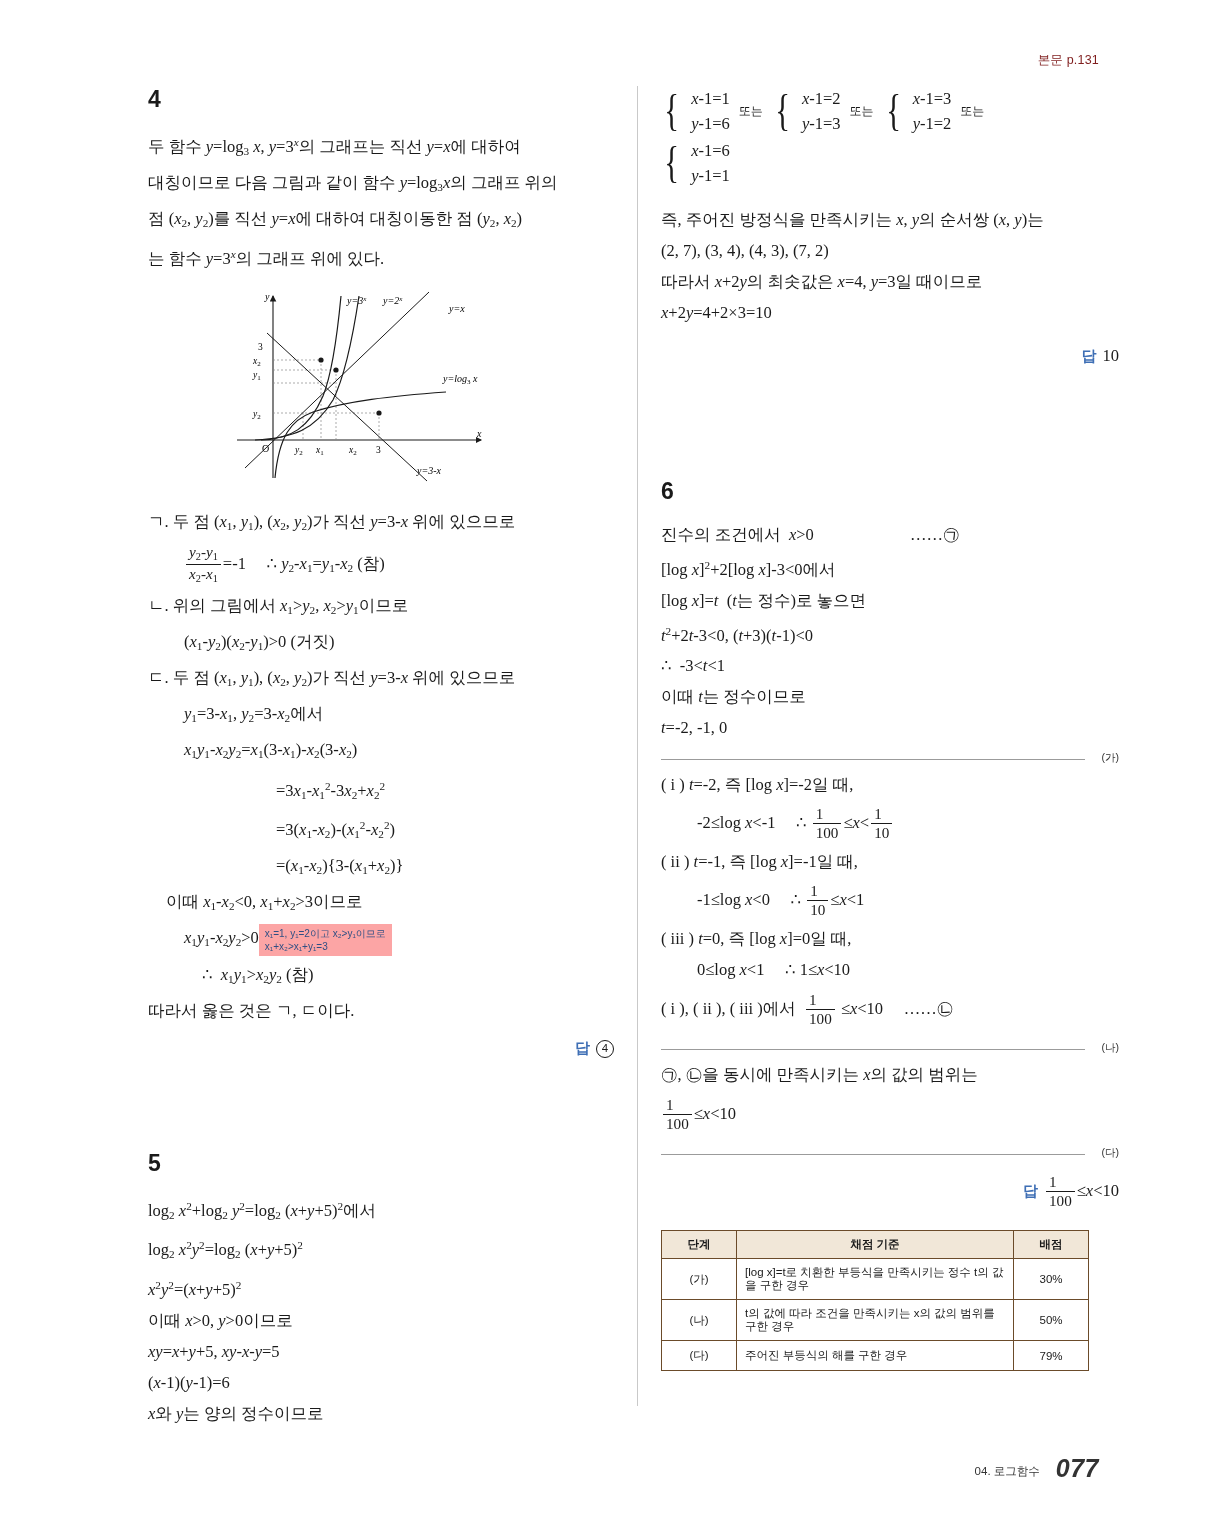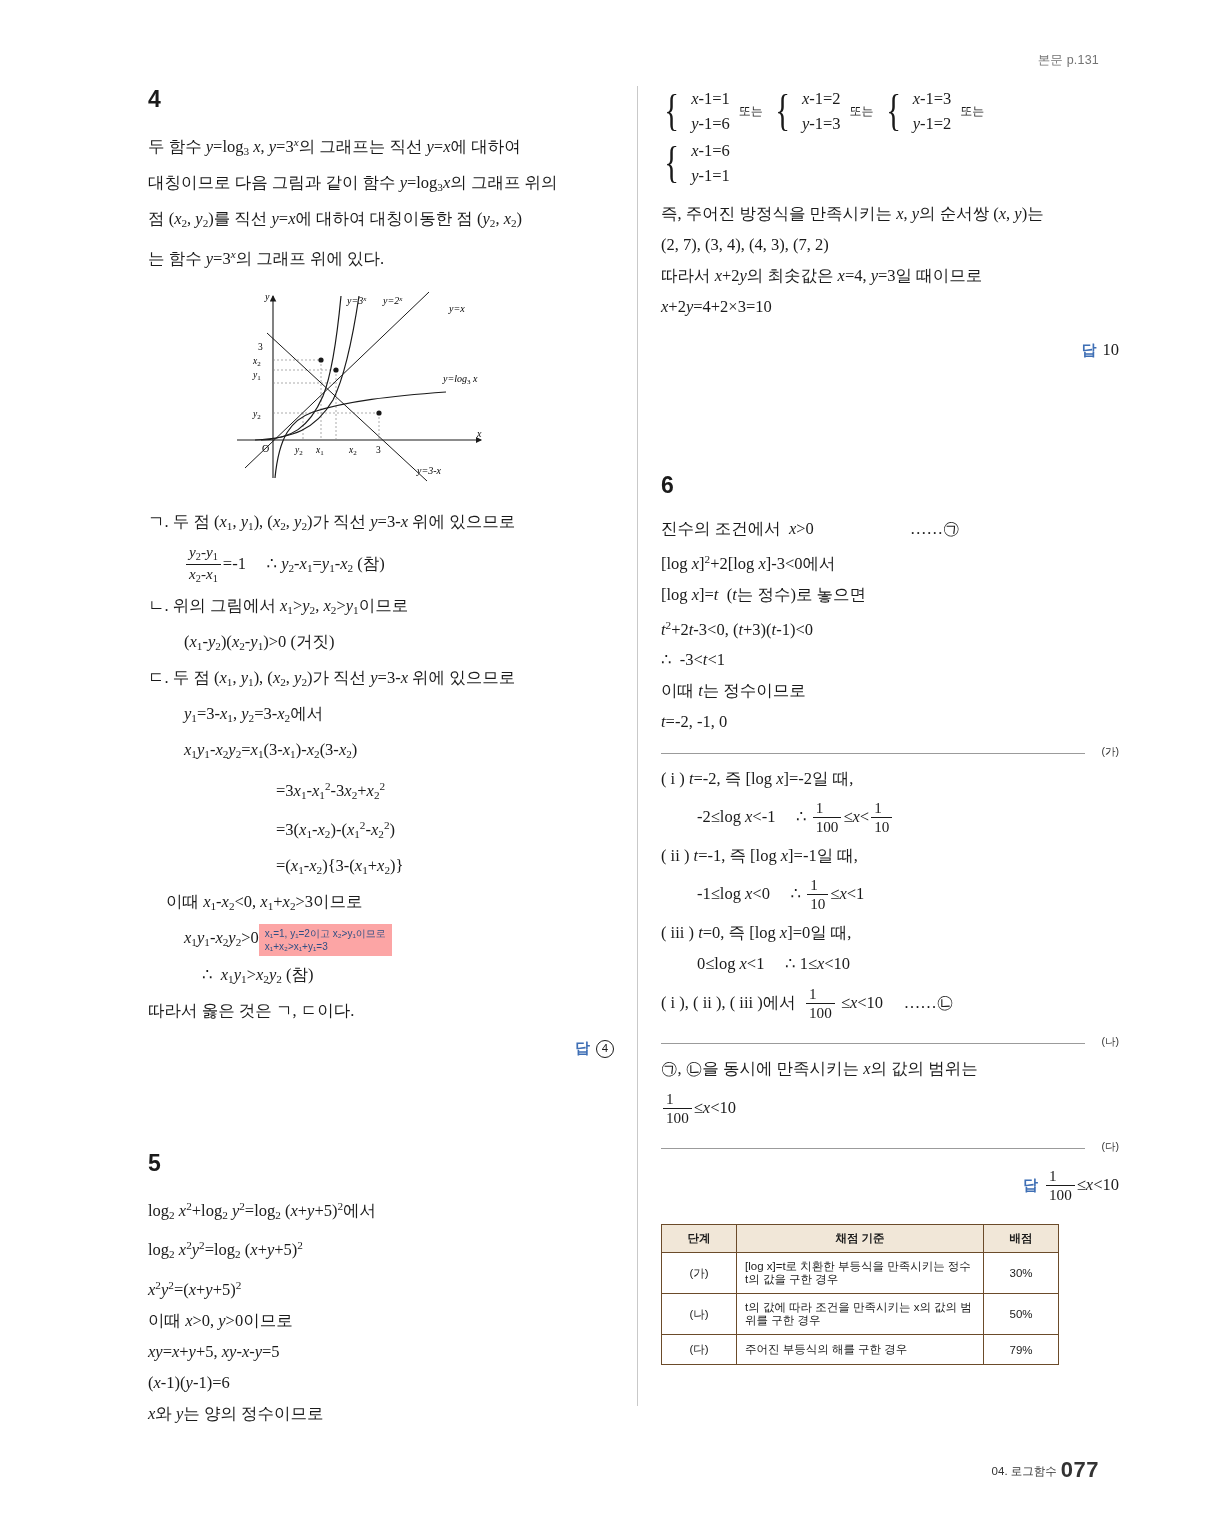--- a/index.html
+++ b/index.html
@@ -19,21 +19,21 @@
     position: absolute;
     inset: 0;
   }
   
   .header-ref {
     position: absolute;
     top: 52px;
     right: 112px;
     font-family: "Liberation Sans", sans-serif;
     font-size: 12.5px;
-    color: #737373;
+    color: #7f1d1d;
     letter-spacing: .2px;
   }
   
   .divider {
     position: absolute;
     left: 637px;
     top: 86px;
     width: 1px;
     height: 1320px;
     background: #c9c9c9;
@@ -170,21 +170,21 @@
     position: absolute;
     right: 0; top: 0;
     font-family: "Liberation Sans", sans-serif;
     font-size: 10.5px;
     color: #333;
   }
 
   
   table.rubric {
     border-collapse: collapse;
-    width: 398px;
+    width: 428px;
     margin-top: 16px;
     font-family: "Liberation Sans", sans-serif;
     font-size: 11.5px;
     color: #1a1a1a;
   }
   table.rubric th, table.rubric td {
     border: 1px solid #6b4b2a;
     padding: 7px 8px;
     vertical-align: middle;
   }
@@ -201,25 +201,26 @@
   
   .footer {
     position: absolute;
     right: 112px;
     bottom: 52px;
     font-family: "Liberation Sans", sans-serif;
     font-size: 11.5px;
     color: #333;
   }
   .footer .pg {
-    font-size: 22px;
+    font-size: 25px;
     font-weight: bold;
-    margin-left: 4px;
+    margin-left: 16px;
     vertical-align: -2px;
     letter-spacing: .5px;
+    font-style: italic;
   }
   .spacer-5 { height: 92px; }
 </style>
 </head>
 <body>
 
 <div class="page">
 
   <div class="header-ref">본문 p.131</div>
   <div class="divider"></div>
@@ -336,21 +337,21 @@
         <span class="ttxt">또는</span>
         <span class="brace">{</span>
         <span class="sys-eqs"><i class="v">x</i>-1=3<br><i class="v">y</i>-1=2</span>
         <span class="ttxt">또는</span>
       </div>
       <div class="sys-row">
         <span class="brace">{</span>
         <span class="sys-eqs"><i class="v">x</i>-1=6<br><i class="v">y</i>-1=1</span>
       </div>
 
-      <p class="line" style="margin-top:10px">즉, 주어진 방정식을 만족시키는 <i class="v">x</i>, <i class="v">y</i>의 순서쌍 (<i class="v">x</i>, <i class="v">y</i>)는</p>
+      <p class="line" style="margin-top:16px">즉, 주어진 방정식을 만족시키는 <i class="v">x</i>, <i class="v">y</i>의 순서쌍 (<i class="v">x</i>, <i class="v">y</i>)는</p>
       <p class="line">(2, 7), (3, 4), (4, 3), (7, 2)</p>
       <p class="line">따라서 <i class="v">x</i>+2<i class="v">y</i>의 최솟값은 <i class="v">x</i>=4, <i class="v">y</i>=3일 때이므로</p>
       <p class="line"><i class="v">x</i>+2<i class="v">y</i>=4+2×3=10</p>
 
       <div class="answer" style="margin-top:18px">
         <span class="lab">답</span><span>10</span>
       </div>
     </div>
 
     <div style="margin-top:112px">

